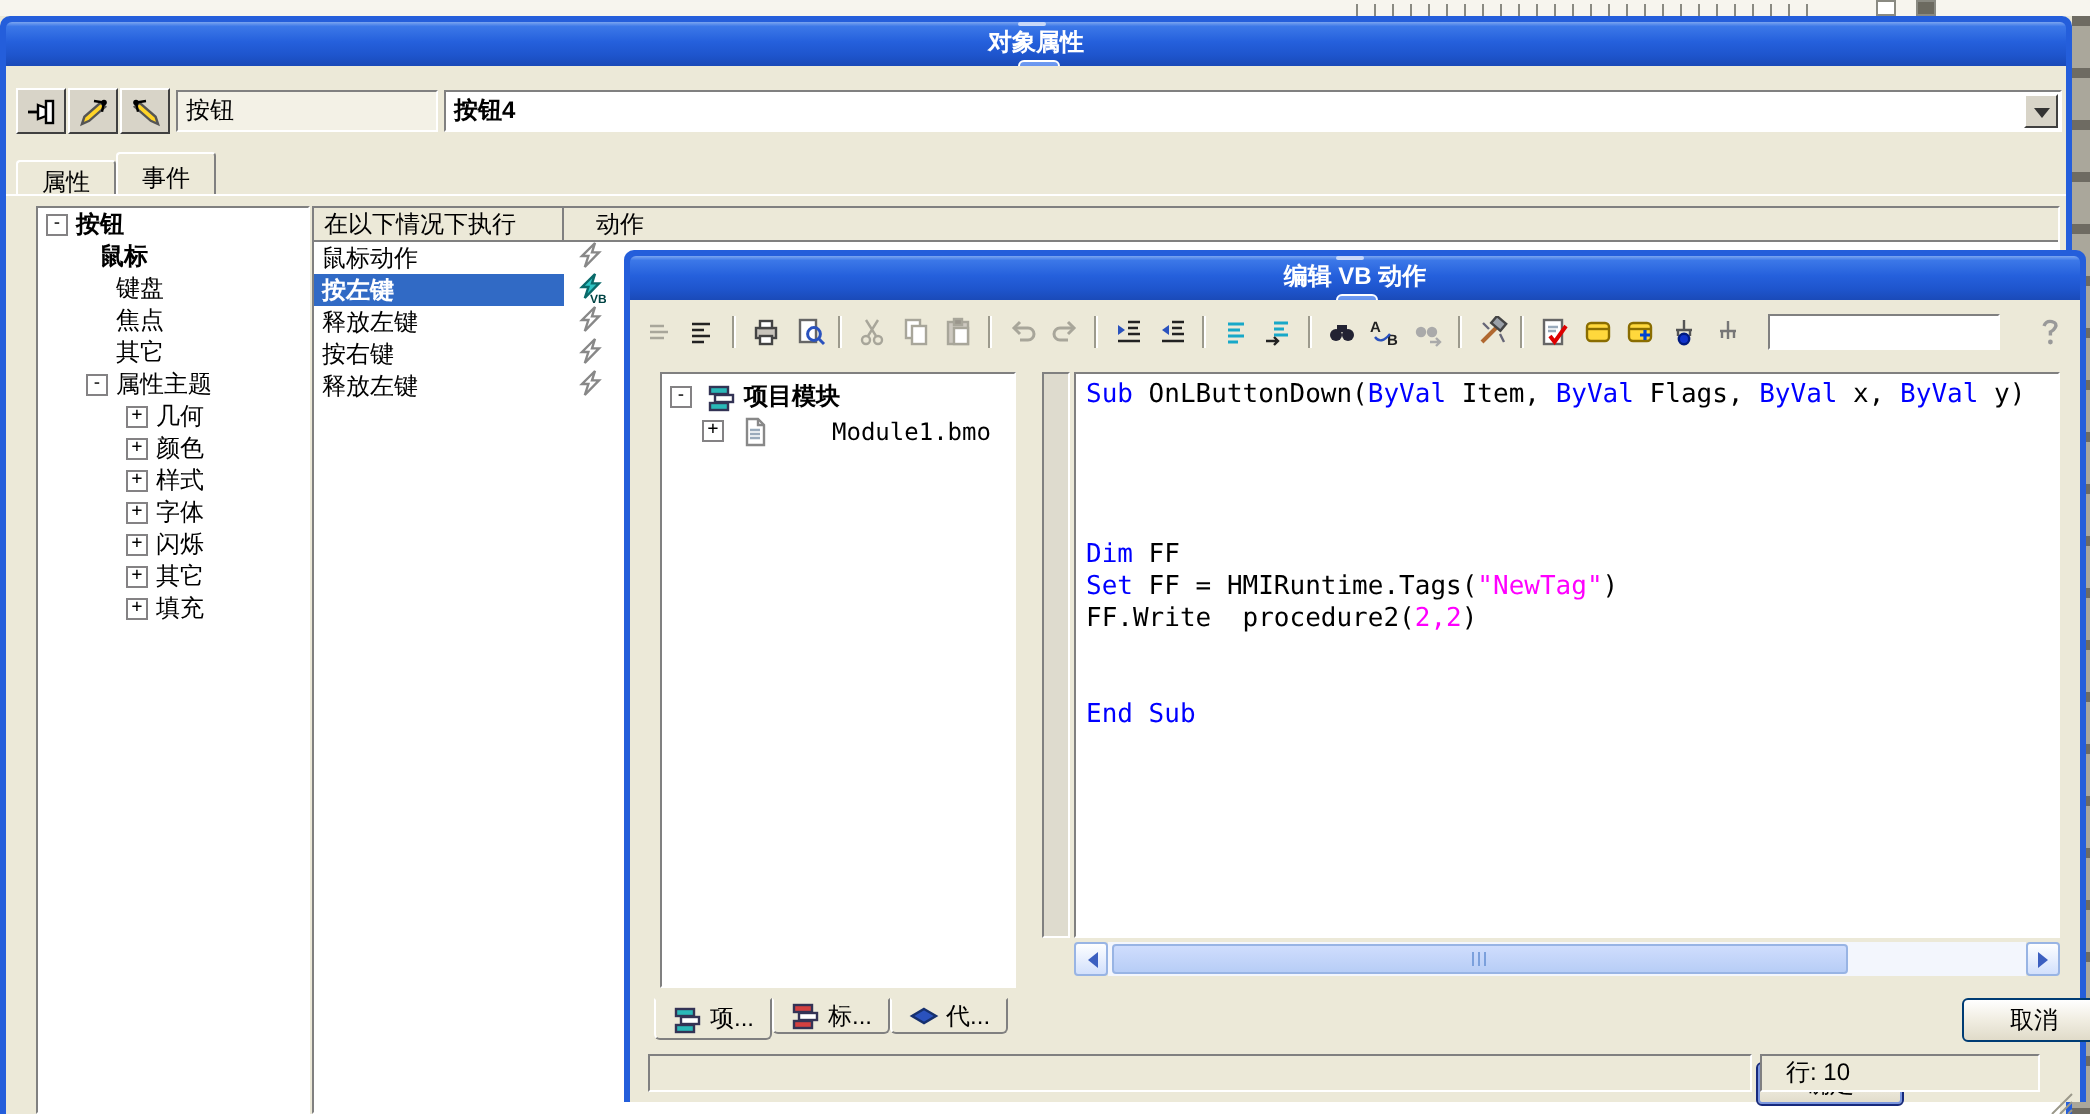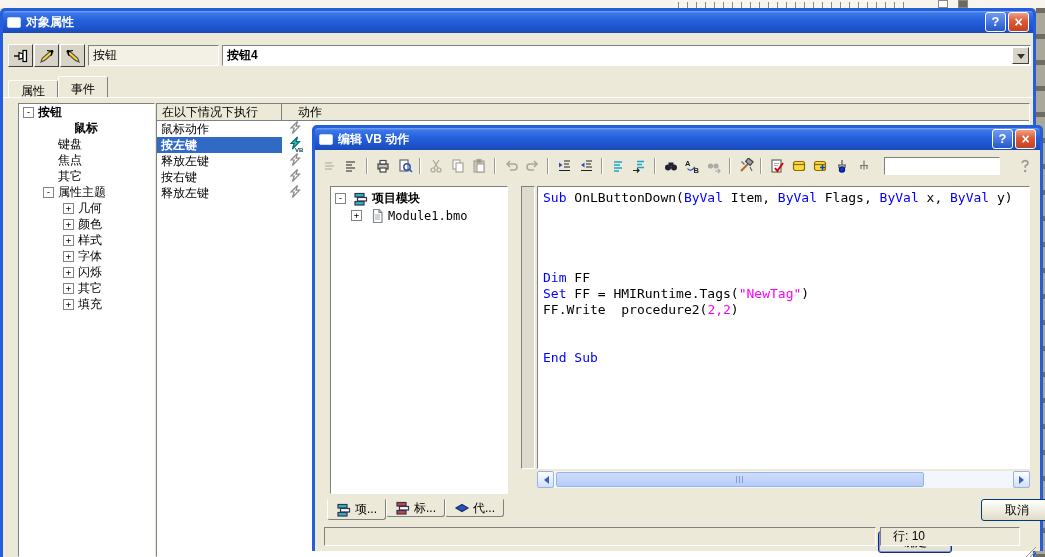--- a/index.html
+++ b/index.html
@@ -13,21 +13,21 @@
            background:repeating-linear-gradient(90deg,#8a8a82 0,#8a8a82 1px,transparent 1px,transparent 9px); }
   .mini-sq { position:absolute; top:0; width:10px; height:8px; border:1px solid #8a8a82; background:#fff; }
   .mini-sq.dark { background:#6c6a60; }
   .desktop-right { position:absolute; left:1036px; top:8px; width:9px; height:549px; background:#aaa79b;
            background-image:repeating-linear-gradient(180deg,#6e6b62 0 5px,transparent 5px 26px); }
 
   
   .dlg { position:absolute; background:#245edb; border-radius:5px 5px 0 0; }
   .titlebar { position:absolute; left:3px; right:3px; top:3px; height:22px; display:flex; align-items:center;
       padding:0 4px; border-radius:3px 3px 0 0; color:#fff; font-weight:bold; font-size:12px;
-      background:linear-gradient(180deg,#7ba5f0 0%,#3c78e8 10%,#2560dc 45%,#1e55cd 75%,#1a4ab8 100%); }
+      background:linear-gradient(180deg,#7ba5f0 0%,#3c78e8 10%,#2560dc 45%,#1e55cd 75%,#1a4ab8 100%);flex-direction:column; }
   .win-icon { width:14px; height:11px; background:#fff; border:1px solid #c8d8f8; border-radius:2px; margin-right:5px; }
   .tb-sp { flex:1; }
   .tb-btn { width:21px; height:20px; margin-left:2px; border:1px solid #fff; border-radius:3px; color:#fff;
       font-weight:bold; font-size:13px; line-height:18px; text-align:center; cursor:default; }
   .tb-help { background:linear-gradient(180deg,#6f9bf2,#2458cc); }
   .tb-close { background:linear-gradient(180deg,#f0a088,#dd5a34 45%,#c4431f); font-size:14px; }
   .dlg-body { position:absolute; left:3px; right:3px; top:25px; bottom:0; background:#ece9d8; }
 
   .sunken { border:1px solid; border-color:#808080 #fff #fff #808080; background:#fff; }
   .raised { border:1px solid; border-color:#fff #404040 #404040 #fff; background:#d8d4c8; }
@@ -69,21 +69,21 @@
   .vb { left:312px; top:125px; width:731px; height:426px; }
   .vb-toolbar { position:absolute; left:4px; top:3px; right:4px; height:26px; display:flex; align-items:center; }
   .tbtn { width:22px; height:20px; display:flex; align-items:center; justify-content:center; }
   .tsep { width:2px; height:16px; border-left:1px solid #9c9a8c; border-right:1px solid #fff; margin:0 4px; }
   .tool-combo { width:118px; height:18px; margin-left:10px; }
   .mright { margin-left:14px; }
 
   .proj-panel { position:absolute; left:15px; top:36px; width:178px; height:308px; padding:3px 2px; overflow:hidden; }
   .proj-row { display:flex; align-items:center; height:17px; white-space:nowrap; }
   .proj-row .ic { margin:0 3px; display:flex; flex:none; }
-  .mono { font-family:"DejaVu Sans Mono","Liberation Mono",monospace; font-size:12px; }
+  .mono { font-family:"DejaVu Sans Mono","Liberation Mono",monospace; font-size:12px;margin-left:28px; }
 
   .code-margin { position:absolute; left:206px; top:36px; width:14px; height:283px; border:1px solid;
       border-color:#808080 #fff #fff #808080; background:#dedbce; }
   .code-panel { position:absolute; left:222px; top:36px; width:493px; height:283px; overflow:hidden;
       font-family:"DejaVu Sans Mono","Liberation Mono",monospace; font-size:13px; line-height:16px; padding:3px 0 0 5px; }
   .code-line { height:16px; white-space:pre; }
   .kw { color:#0000ff; }
   .str { color:#ff00ff; }
   .pl { color:#000; }
 
@@ -169,21 +169,21 @@
         <div class="op-tab">属性</div>
         <div class="op-tab active">事件</div>
       </div>
       <div class="tab-base"></div>
 
       <div class="op-tree sunken" id="op-tree">
           <div class="tree-row" style="padding-left: 4px;">
             <span class="expander">-</span>
             <span class="bold">按钮</span>
           </div>
-          <div class="tree-row" style="padding-left: 40px;">
+          <div class="tree-row" style="padding-left: 16px;">
             <span style="width: 15px; flex: 0 0 auto;"></span>
             <span class="bold">鼠标</span>
           </div>
           <div class="tree-row" style="padding-left: 24px;">
             <span style="width: 15px; flex: 0 0 auto;"></span>
             <span>键盘</span>
           </div>
           <div class="tree-row" style="padding-left: 24px;">
             <span style="width: 15px; flex: 0 0 auto;"></span>
             <span>焦点</span>

